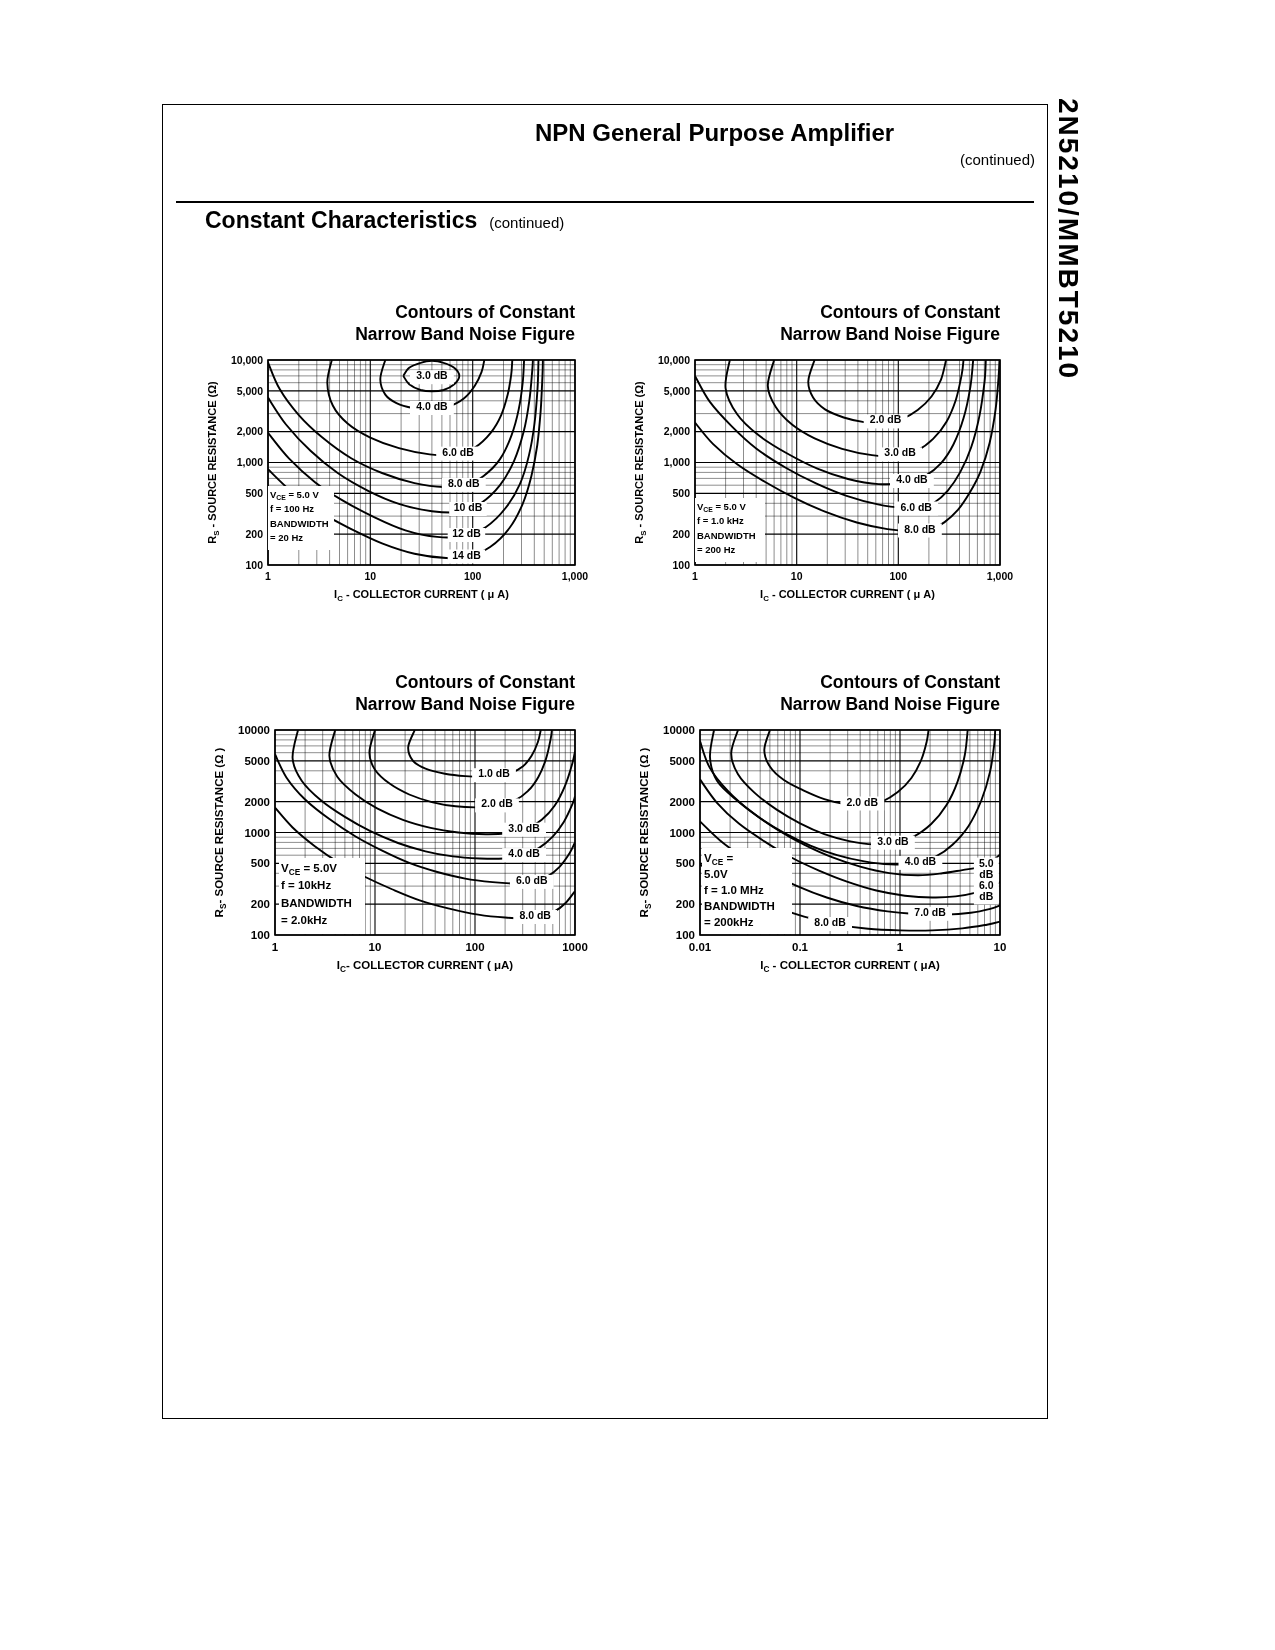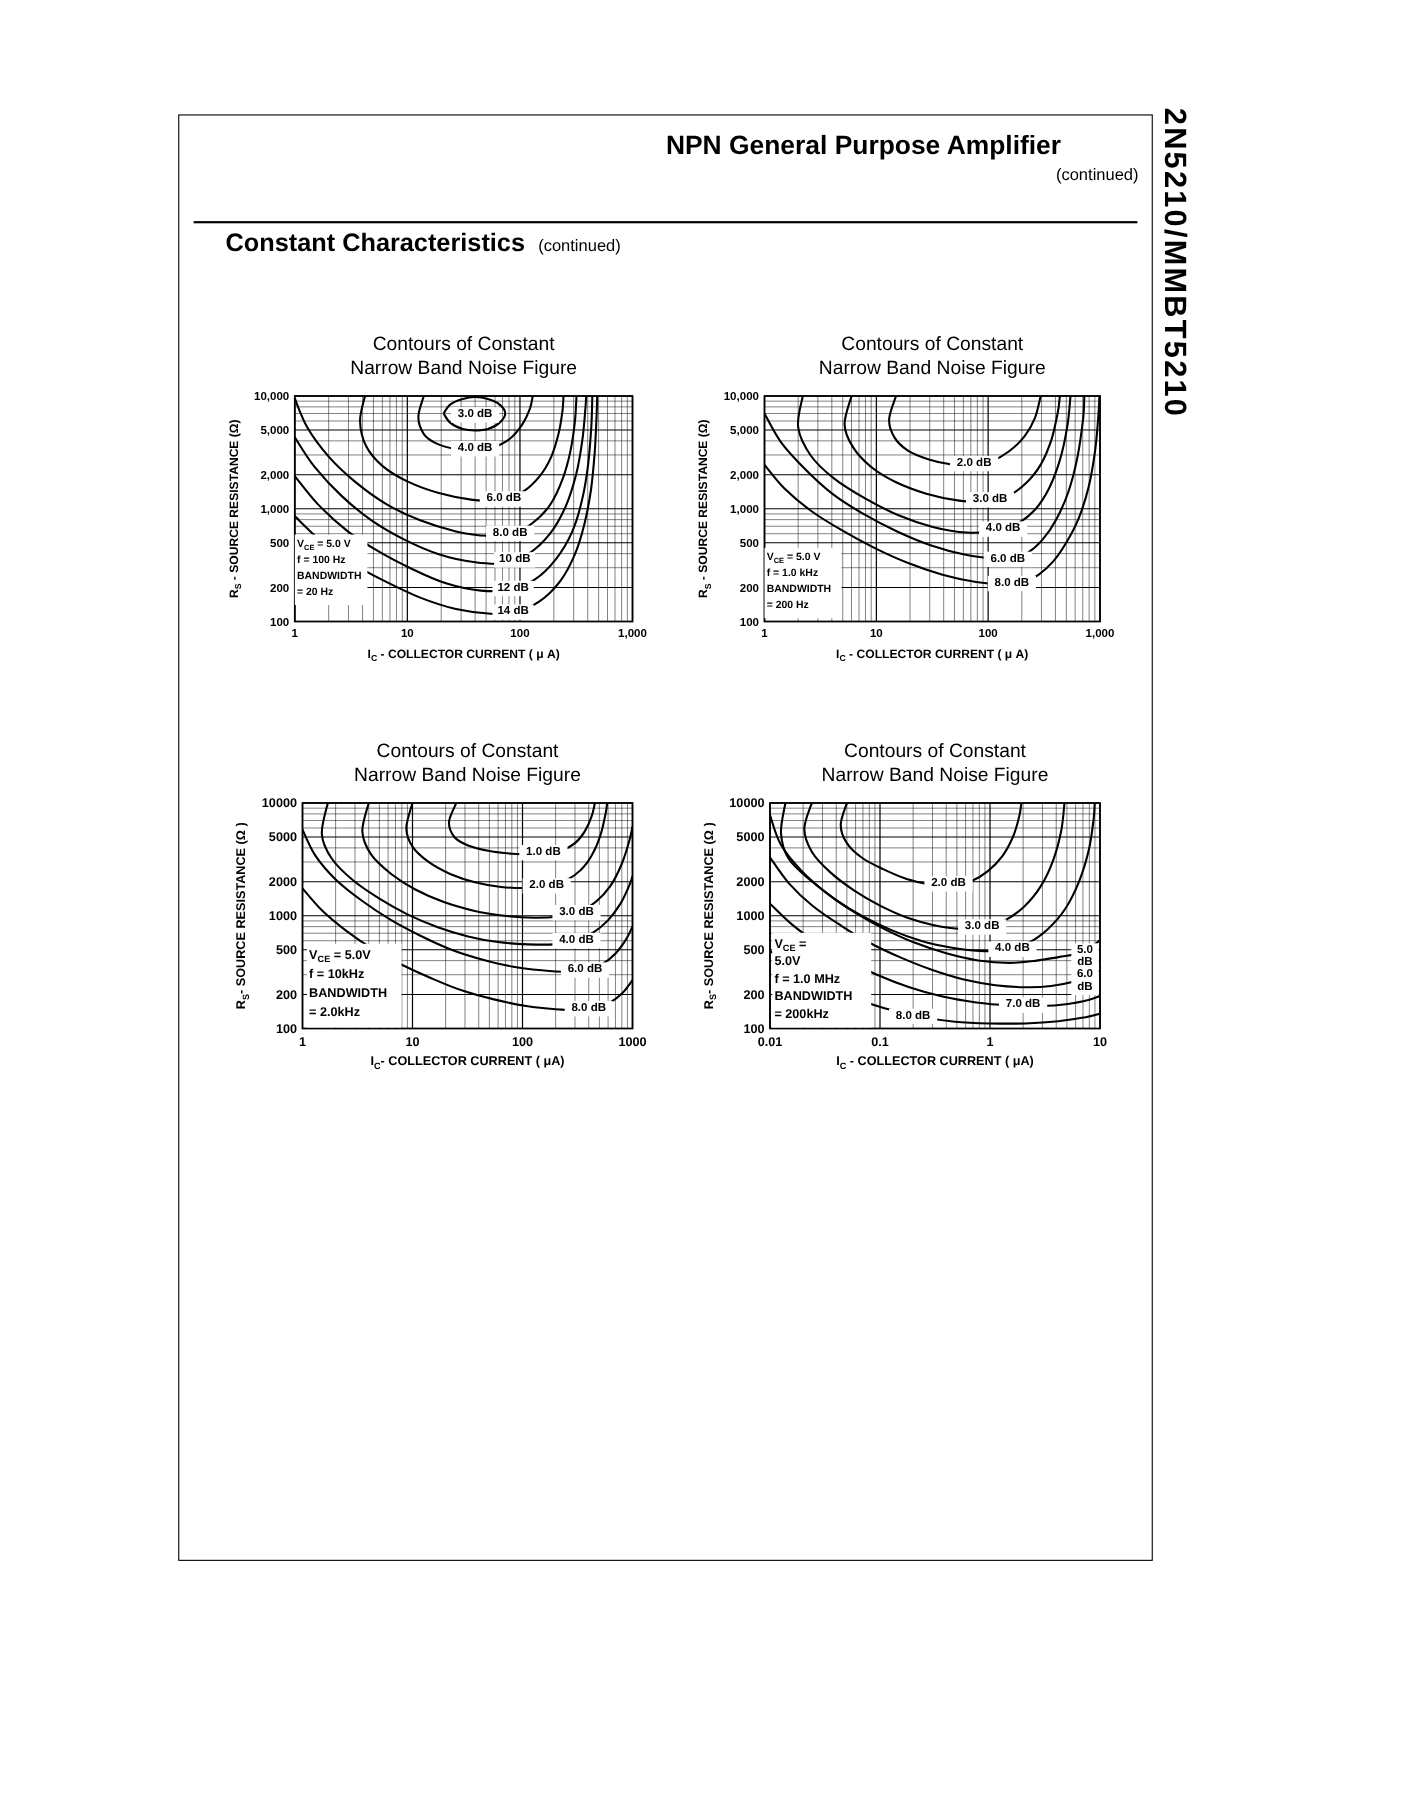--- a/index.html
+++ b/index.html
@@ -2,31 +2,31 @@
 <html><head>
 <meta charset="utf-8">
 <style>
   html,body{margin:0;padding:0;background:#ffffff;}
   .page{position:relative;width:1275px;height:1650px;background:#ffffff;
         font-family:"Liberation Sans",sans-serif;color:#000;overflow:hidden;}
   .frame{position:absolute;left:162px;top:104px;width:884px;height:1313px;
          border:1.5px solid #000;}
   .side-title{position:absolute;left:1052px;top:98px;font-size:28px;font-weight:bold;
               writing-mode:vertical-rl;letter-spacing:2px;white-space:nowrap;}
-  .hdr-title{position:absolute;top:119px;left:535px;width:500px;text-align:center;
+  .hdr-title{position:absolute;top:119px;left:535px;width:500px;text-align:left;
              font-size:24px;font-weight:bold;}
   .hdr-cont{position:absolute;top:151px;left:535px;width:500px;text-align:right;
             font-size:15px;}
   .rule{position:absolute;left:176px;top:201px;width:858px;height:2px;background:#000;}
   .section{position:absolute;left:205px;top:207px;}
   .sec-title{font-size:23px;font-weight:bold;}
   .sec-cont{font-size:15px;margin-left:12px;}
   #charts{position:absolute;left:0;top:0;width:1275px;height:1650px;}
   .chart{position:absolute;}
-  .chart-title{position:absolute;text-align:center;font-size:17.5px;font-weight:normal;
+  .chart-title{position:absolute;text-align:right;font-size:17.5px;font-weight:bold;
                line-height:24px;white-space:nowrap;}
   svg text{fill:#000;}
 </style>
 </head>
 <body>
 
 <div class="page">
   <div class="frame"></div>
   <div class="side-title">2N5210/MMBT5210</div>
   <div class="hdr-title">NPN General Purpose Amplifier</div>

